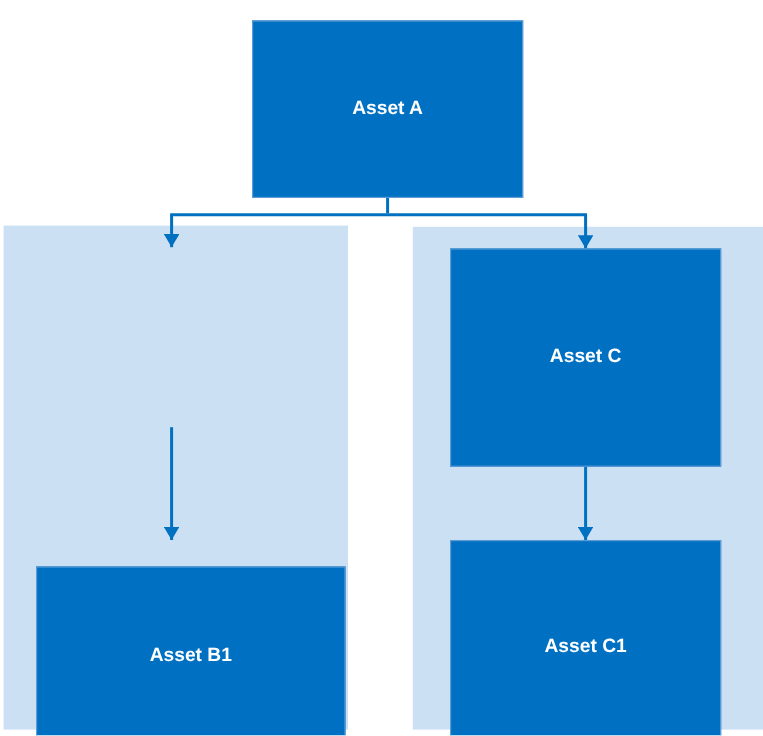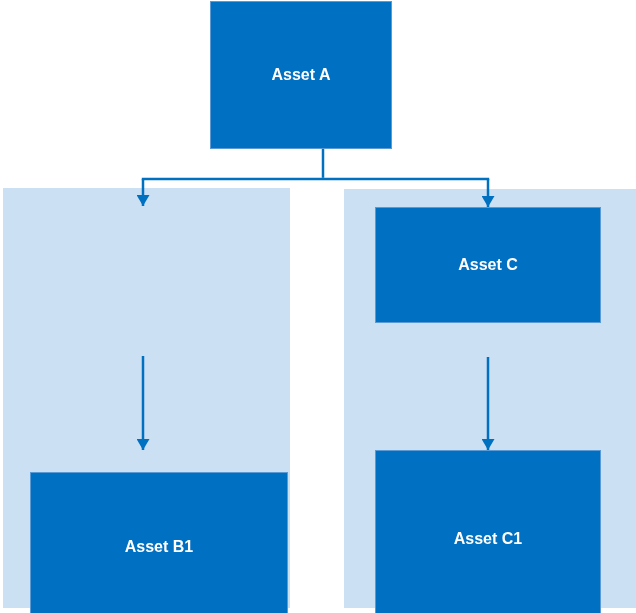--- a/index.html
+++ b/index.html
@@ -34,24 +34,24 @@
     border: 1px solid #5b9bd5;
     box-sizing: border-box;
     display: flex;
     align-items: center;
     justify-content: center;
     color: #ffffff;
     font-size: 16px;
     font-weight: 700;
     text-align: center;
   }
-  .node-a  { left: 210px; top: 1px;   width: 182px; height: 148px; }
+  .node-a  { left: 210px; top: 17px;   width: 226px; height: 148px; }
   .node-b  { left: 30px;  top: 206px; width: 226px; height: 150px; }
   .node-b1 { left: 30px;  top: 472px; width: 258px; height: 150px; }
-  .node-c  { left: 375px; top: 207px; width: 226px; height: 116px; text-align: right; }
+  .node-c  { left: 375px; top: 207px; width: 226px; height: 182px; text-align: right; }
   .node-c1 { left: 375px; top: 450px; width: 226px; height: 178px; }
 </style>
 </head>
 <body>
 
 <div class="canvas">
 
   <div class="group group-left"></div>
 
   <div class="group group-right"></div>

